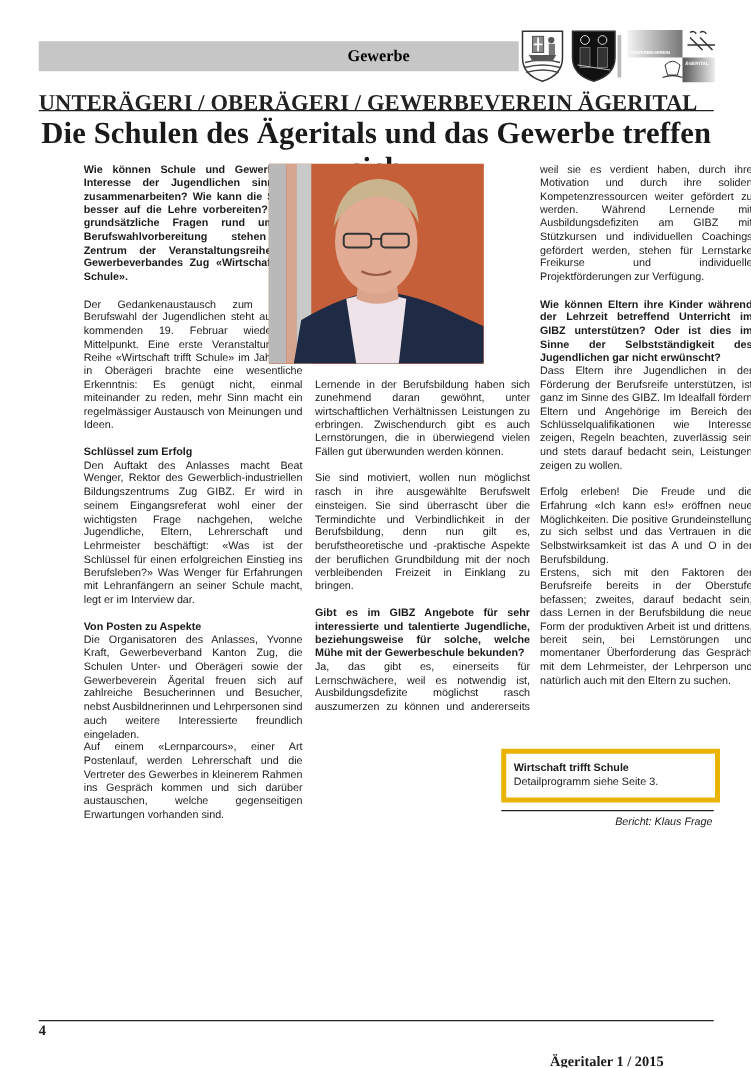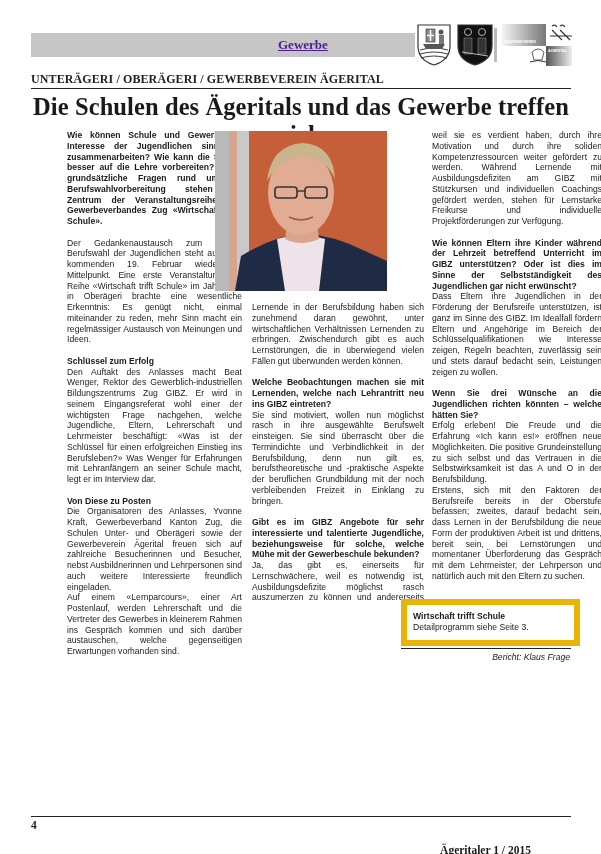--- a/index.html
+++ b/index.html
@@ -1,32 +1,32 @@
 <!DOCTYPE html>
 <html><head>
 <meta charset="utf-8">
 <style>
   html, body { margin:0; padding:0; background:#ffffff; }
   body { width:601px; height:854px; position:relative; overflow:hidden; font-family:"Liberation Sans", sans-serif; color:#1a1a1a; }
   .abs { position:absolute; }
   .section-bar { left:31px; top:33px; width:384px; height:24px; background:#c6c6c6; }
-  .section-bar span { position:absolute; left:247px; top:4px; font-family:"Liberation Serif", serif; font-weight:bold; font-size:13px; color:#4c1d95;text-decoration:underline; }
+  .section-bar span { position:absolute; left:247px; top:4px; font-family:"Liberation Serif", serif; font-weight:bold; font-size:13px; color:#000000; }
   .logos { left:414px; top:22px; width:160px; height:44px; }
-  .kicker { left:31px; top:72px; width:540px; font-family:"Liberation Serif", serif; font-weight:bold; font-size:12px; letter-spacing:0.1px; color:#222; }
+  .kicker { left:31px; top:72px; width:540px; font-family:"Liberation Serif", serif; font-weight:bold; font-size:18px; letter-spacing:0.1px; color:#222; }
   .rule { left:31px; width:540px; height:1px; background:#222; }
   .headline { left:31px; top:93px; width:540px; text-align:center; font-family:"Liberation Serif", serif; font-weight:bold; font-size:24.5px; color:#1a1a1a; letter-spacing:0.1px; }
   .col { position:absolute; top:130px; font-size:8.6px; line-height:10.75px; text-align:justify; hyphens:auto;margin-left:36px; }
   .col p { margin:0; }
   .col .gap { height:10.75px; }
   .col .b { font-weight:bold; }
   .col1 { left:31px; width:175px; }
   .col2 { left:216px; width:172px; top:302px; }
   .col3 { left:396px; width:170px; }
   .photo { left:215px; top:131px; width:172px; height:160px; overflow:hidden; background:#c8663f; }
-  .infobox { left:401px; top:599px; width:167px; height:35px; border:6px solid #eab308; font-size:8.6px; line-height:10.75px; padding:0; }
+  .infobox { left:401px; top:599px; width:167px; height:35px; border:4px solid #eab308; font-size:8.6px; line-height:10.75px; padding:0; }
   .infobox .inner { position:absolute; left:6px; top:6px; }
   .byline-rule { left:401px; top:648px; width:170px; height:1px; background:#222; }
   .byline { left:401px; top:652px; width:169px; text-align:right; font-style:italic; font-size:8.6px; }
   .footer-rule { left:31px; top:816px; width:540px; height:1px; background:#222; }
   .page-num { left:31px; top:819px; font-family:"Liberation Serif", serif; font-weight:bold; font-size:11.5px; }
   .issue { left:400px; top:844px; width:171px; text-align:center; font-family:"Liberation Serif", serif; font-weight:bold; font-size:11.5px; }
 </style>
 </head>
 <body>
 
@@ -84,21 +84,21 @@
 <h1 class="abs headline" style="margin:0;">Die Schulen des Ägeritals und das Gewerbe treffen sich</h1>
 
 <div class="col col1">
   <p class="b">Wie können Schule und Gewerbe im Interesse der Jugendlichen sinnvoller zusammenarbeiten? Wie kann die Schule besser auf die Lehre vorbereiten? Diese grundsätzliche Fragen rund um die Berufswahlvorbereitung stehen im Zentrum der Veranstaltungsreihe des Gewerbeverbandes Zug «Wirtschaft trifft Schule».</p>
   <div class="gap"></div>
   <p>Der Gedankenaustausch zum Thema Berufswahl der Jugendlichen steht auch am kommenden 19. Februar wieder im Mittelpunkt. Eine erste Veranstaltung der Reihe «Wirtschaft trifft Schule» im Jahr 2012 in Oberägeri brachte eine wesentliche Erkenntnis: Es genügt nicht, einmal miteinander zu reden, mehr Sinn macht ein regelmässiger Austausch von Meinungen und Ideen.</p>
   <div class="gap"></div>
   <p class="b">Schlüssel zum Erfolg</p>
   <p>Den Auftakt des Anlasses macht Beat Wenger, Rektor des Gewerblich-industriellen Bildungszentrums Zug GIBZ. Er wird in seinem Eingangsreferat wohl einer der wichtigsten Frage nachgehen, welche Jugendliche, Eltern, Lehrerschaft und Lehrmeister beschäftigt: «Was ist der Schlüssel für einen erfolgreichen Einstieg ins Berufsleben?» Was Wenger für Erfahrungen mit Lehranfängern an seiner Schule macht, legt er im Interview dar.</p>
   <div class="gap"></div>
-  <p class="b">Von Diese zu Posten</p>
+  <p class="b">Von Posten zu Aspekte</p>
   <p>Die Organisatoren des Anlasses, Yvonne Kraft, Gewerbeverband Kanton Zug, die Schulen Unter- und Oberägeri sowie der Gewerbeverein Ägerital freuen sich auf zahlreiche Besucherinnen und Besucher, nebst Ausbildnerinnen und Lehrpersonen sind auch weitere Interessierte freundlich eingeladen.</p>
   <p>Auf einem «Lernparcours», einer Art Postenlauf, werden Lehrerschaft und die Vertreter des Gewerbes in kleinerem Rahmen ins Gespräch kommen und sich darüber austauschen, welche gegenseitigen Erwartungen vorhanden sind.</p>
 </div>
 
 <div class="abs photo">
   <svg width="172" height="160" viewBox="0 0 172 160">
     <rect width="172" height="160" fill="#c45f3a"></rect>
     <rect x="0" y="0" width="14" height="160" fill="#b9b9b9"></rect>
     <rect x="22" y="0" width="12" height="160" fill="#c9c9c9"></rect>
     <rect x="14" y="0" width="8" height="160" fill="#d6a58f"></rect>
@@ -113,36 +113,34 @@
     <path d="M52 50 Q56 14 88 12 Q118 14 120 48 Q112 28 88 26 Q64 28 52 50 Z" fill="#c9b48e"></path>
 
     <rect x="60" y="56" width="22" height="11" rx="3" fill="none" stroke="#333" stroke-width="1.6"></rect>
     <rect x="90" y="56" width="22" height="11" rx="3" fill="none" stroke="#333" stroke-width="1.6"></rect>
     <path d="M82 60 H90" stroke="#333" stroke-width="1.4"></path>
     <path d="M74 86 Q86 92 98 86" stroke="#9a5a4a" stroke-width="1.6" fill="none"></path>
   </svg>
 </div>
 
 <div class="col col2">
-  <p>Lernende in der Berufsbildung haben sich zunehmend daran gewöhnt, unter wirtschaftlichen Verhältnissen Lernenden zu erbringen. Zwischendurch gibt es auch Lernstörungen, die in überwiegend vielen Fällen gut überwunden werden können.</p>
+  <p>Lernende in der Berufsbildung haben sich zunehmend daran gewöhnt, unter wirtschaftlichen Verhältnissen Leistungen zu erbringen. Zwischendurch gibt es auch Lernstörungen, die in überwiegend vielen Fällen gut überwunden werden können.</p>
   <div class="gap"></div>
-  <p class="b">Welche Beobachtungen machen sie mit Lernenden, welche nach Lehrantritt neu ins GIBZ eintreten?</p>
   <p>Sie sind motiviert, wollen nun möglichst rasch in ihre ausgewählte Berufswelt einsteigen. Sie sind überrascht über die Termindichte und Verbindlichkeit in der Berufsbildung, denn nun gilt es, berufstheoretische und -praktische Aspekte der beruflichen Grundbildung mit der noch verbleibenden Freizeit in Einklang zu bringen.</p>
   <div class="gap"></div>
   <p class="b">Gibt es im GIBZ Angebote für sehr interessierte und talentierte Jugendliche, beziehungsweise für solche, welche Mühe mit der Gewerbeschule bekunden?</p>
   <p style="max-height:43px; overflow:hidden;">Ja, das gibt es, einerseits für Lernschwächere, weil es notwendig ist, Ausbildungsdefizite möglichst rasch auszumerzen zu können und andererseits für Lernstarke, weil sie es verdient haben, durch ihre Motivation und durch ihre soliden Kompetenzressourcen weiter gefördert zu werden. Während Lernende mit Ausbildungsdefiziten am GIBZ mit Stützkursen und individuellen Coachings gefördert werden, stehen für Lernstarke Freikurse und individuelle Projektförderungen zur Verfügung.</p>
 </div>
 
 <div class="col col3">
   <p>weil sie es verdient haben, durch ihre Motivation und durch ihre soliden Kompetenzressourcen weiter gefördert zu werden. Während Lernende mit Ausbildungsdefiziten am GIBZ mit Stützkursen und individuellen Coachings gefördert werden, stehen für Lernstarke Freikurse und individuelle Projektförderungen zur Verfügung.</p>
   <div class="gap"></div>
   <p class="b">Wie können Eltern ihre Kinder während der Lehrzeit betreffend Unterricht im GIBZ unterstützen? Oder ist dies im Sinne der Selbstständigkeit des Jugendlichen gar nicht erwünscht?</p>
   <p>Dass Eltern ihre Jugendlichen in der Förderung der Berufsreife unterstützen, ist ganz im Sinne des GIBZ. Im Idealfall fördern Eltern und Angehörige im Bereich der Schlüsselqualifikationen wie Interesse zeigen, Regeln beachten, zuverlässig sein und stets darauf bedacht sein, Leistungen zeigen zu wollen.</p>
   <div class="gap"></div>
-  <p class="b">Wenn Sie drei Wünsche an die Jugendlichen richten könnten – welche hätten Sie?</p>
   <p>Erfolg erleben! Die Freude und die Erfahrung «Ich kann es!» eröffnen neue Möglichkeiten. Die positive Grundeinstellung zu sich selbst und das Vertrauen in die Selbstwirksamkeit ist das A und O in der Berufsbildung.</p>
   <p>Erstens, sich mit den Faktoren der Berufsreife bereits in der Oberstufe befassen; zweites, darauf bedacht sein, dass Lernen in der Berufsbildung die neue Form der produktiven Arbeit ist und drittens, bereit sein, bei Lernstörungen und momentaner Überforderung das Gespräch mit dem Lehrmeister, der Lehrperson und natürlich auch mit den Eltern zu suchen.</p>
 </div>
 
 <div class="abs infobox">
   <div class="inner">
     <div style="font-weight:bold;">Wirtschaft trifft Schule</div>
     <div>Detailprogramm siehe Seite 3.</div>
   </div>
 </div>

